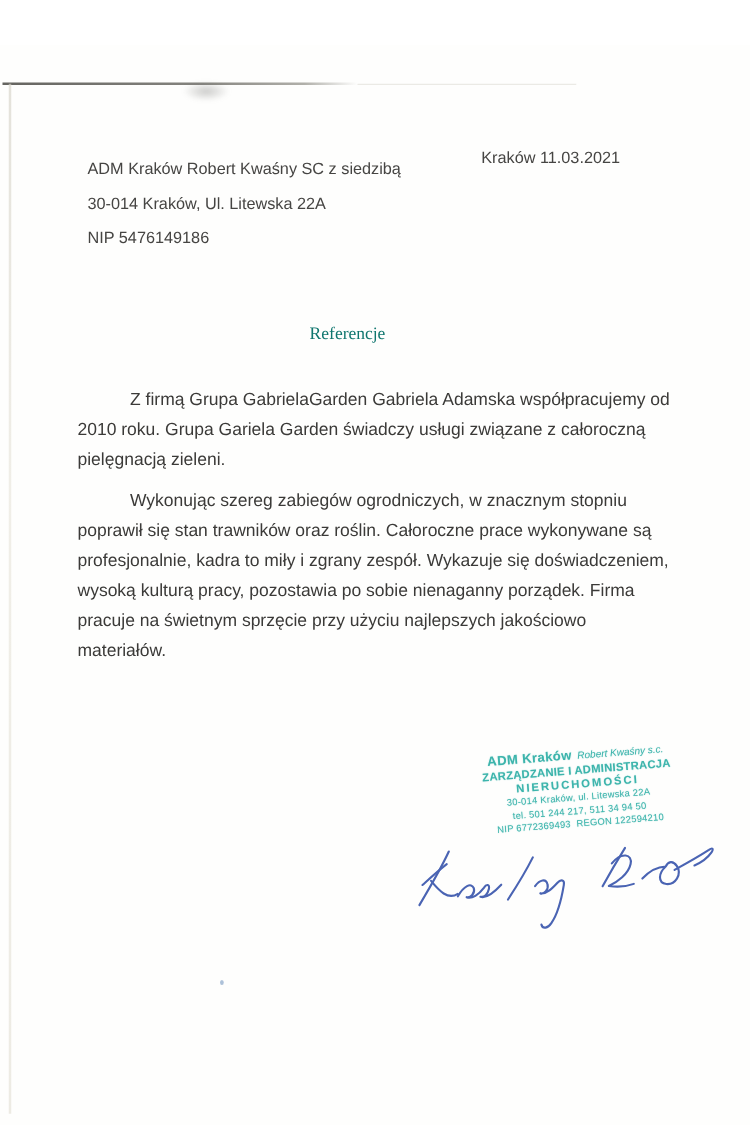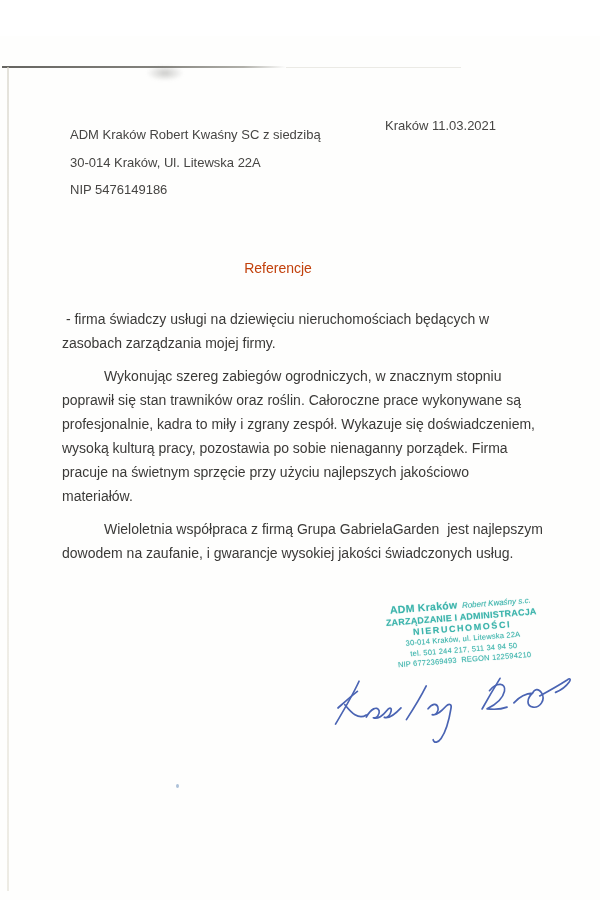--- a/index.html
+++ b/index.html
@@ -70,21 +70,22 @@
     color: #464543;
   }
 
   
   .letter-title {
     position: absolute;
     left: 0; top: 224px;
     width: 556px;
     text-align: center;
     font-size: 14px;
-    color: #c2410c;
+    color: #0f766e;
+    font-family: Liberation Serif, serif;
   }
 
   
   .letter-body {
     position: absolute;
     left: 62px; top: 271px;
     width: 481px;
     font-size: 14px;
     color: #3b3a38;
   }
@@ -137,23 +138,22 @@
   <div class="sender">
     <div class="sender-line">ADM Kraków Robert Kwaśny SC z siedzibą</div>
     <div class="sender-line">30-014 Kraków, Ul. Litewska 22A</div>
     <div class="sender-line">NIP 5476149186</div>
   </div>
   <div class="dateline">Kraków 11.03.2021</div>
 
   <div class="letter-title">Referencje</div>
 
   <div class="letter-body">
-    <p> - firma świadczy usługi na dziewięciu nieruchomościach będących w zasobach zarządzania mojej firmy.</p>
+    <p class="indent">Z firmą Grupa GabrielaGarden Gabriela Adamska współpracujemy od 2010 roku. Grupa Gariela Garden świadczy usługi związane z całoroczną pielęgnacją zieleni.</p>
     <p class="indent">Wykonując szereg zabiegów ogrodniczych, w znacznym stopniu poprawił się stan trawników oraz roślin. Całoroczne prace wykonywane są profesjonalnie, kadra to miły i zgrany zespół. Wykazuje się doświadczeniem, wysoką kulturą pracy, pozostawia po sobie nienaganny porządek. Firma pracuje na świetnym sprzęcie przy użyciu najlepszych jakościowo materiałów.</p>
-    <p class="indent">Wieloletnia współpraca z firmą Grupa GabrielaGarden  jest najlepszym dowodem na zaufanie, i gwarancje wysokiej jakości świadczonych usług.</p>
   </div>
 
   <div class="stamp" style="color: rgb(47, 175, 166);">
     <div class="stamp-line1"><span class="stamp-company">ADM Kraków</span>&nbsp;&nbsp;<span class="stamp-owner">Robert Kwaśny s.c.</span></div>
     <div class="stamp-line2">ZARZĄDZANIE I ADMINISTRACJA</div>
     <div class="stamp-line3">NIERUCHOMOŚCI</div>
     <div class="stamp-line4">30-014 Kraków, ul. Litewska 22A</div>
     <div class="stamp-line5">tel. 501 244 217, 511 34 94 50</div>
     <div class="stamp-line6">NIP 6772369493  REGON 122594210</div>
   </div>

